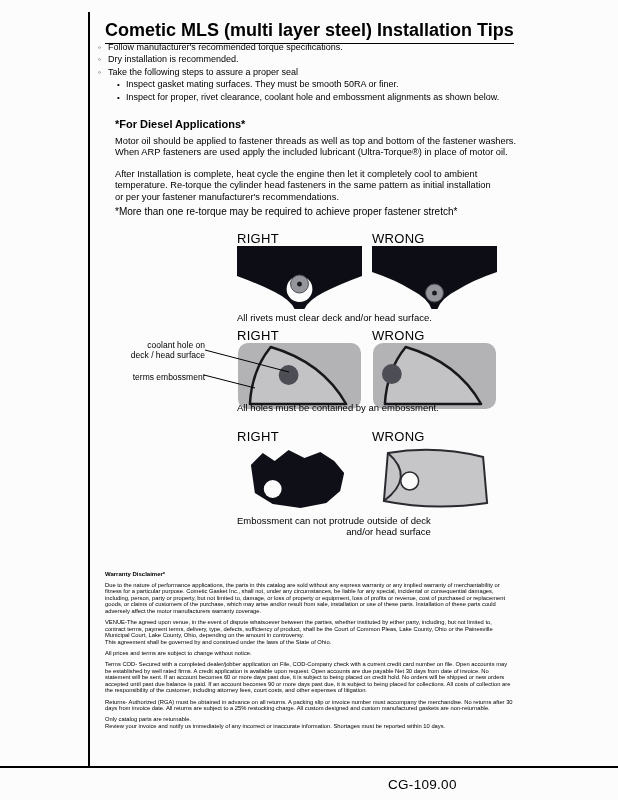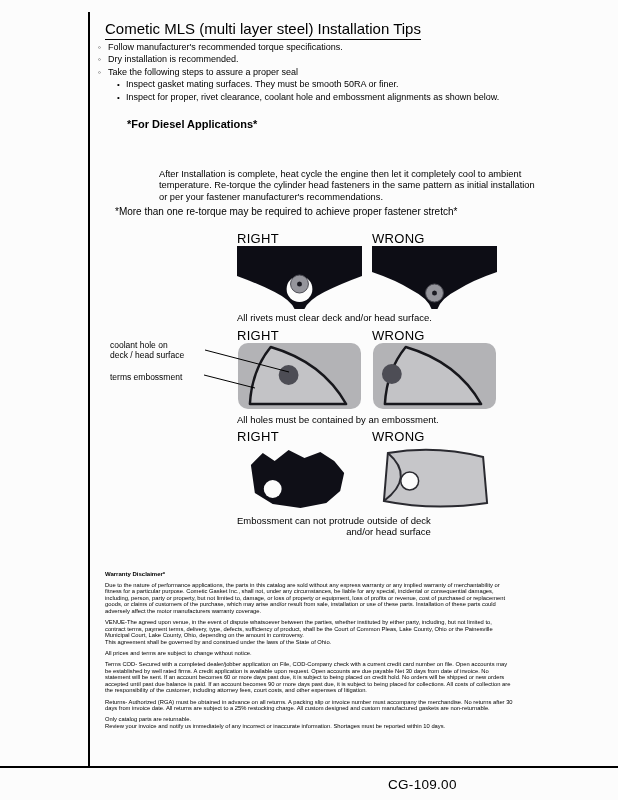--- a/index.html
+++ b/index.html
@@ -2,40 +2,40 @@
 <html><head>
 <meta charset="utf-8">
 <style>
   * { margin:0; padding:0; box-sizing:border-box; }
   html,body { background:#e9e9e9; }
   body { font-family:"Liberation Sans", sans-serif; color:#000; }
   .page { position:relative; width:618px; height:800px; background:#fcfcfc; margin:0 auto; overflow:hidden; }
   .vrule { position:absolute; left:88px; top:12px; width:2px; height:754px; background:#000; }
   .hrule { position:absolute; left:0; top:766px; width:618px; height:2px; background:#000; }
 
-  .title { position:absolute; left:105px; top:20px; font-size:15px; font-weight:normal; border-bottom:1.5px solid #000; padding-bottom:2px; white-space:nowrap; }
+  .title { position:absolute; left:105px; top:20px; font-size:18px; font-weight:bold; border-bottom:1.5px solid #000; padding-bottom:2px; white-space:nowrap; }
 
   .tips { position:absolute; left:98px; top:43px; width:430px; font-size:9px; }
   .tip { display:flex; margin-bottom:2.8px; line-height:9.6px; }
   .tip .mk1 { width:10px; flex:0 0 10px; font-size:8px; }
   .tip .mk2 { width:9px; flex:0 0 9px; font-size:8px; }
   .tip.sub { margin-left:19px; }
 
-  .diesel-h { position:absolute; left:115px; top:118px; font-size:11px; font-weight:bold;margin-left:12px; }
+  .diesel-h { position:absolute; left:115px; top:118px; font-size:11px; font-weight:bold; }
   .pre { white-space:pre-line; }
   .para { position:absolute; left:115px; width:412px; font-size:9.3px; line-height:11.4px; }
   .p1 { top:136px; }
-  .p2 { top:169px;margin-left:44px; }
+  .p2 { top:169px; }
   .note { position:absolute; left:115px; top:206px; font-size:10px; }
 
   .dg-label { position:absolute; width:125px; font-size:13px; letter-spacing:0.3px; }
   .dg { position:absolute; width:125px; }
   .dg svg { width:100%; height:100%; display:block; }
   .dg-caption { position:absolute; left:237px; font-size:9.5px; line-height:11px;text-align:right; }
-  .side-label { position:absolute; width:95px; text-align:left; font-size:8.5px; line-height:10px; }
+  .side-label { position:absolute; width:95px; text-align:right; font-size:8.5px; line-height:10px; }
   .leaders { position:absolute; pointer-events:none; }
 
   .warranty { position:absolute; left:105px; top:571px; width:409px; font-size:5.8px; line-height:6.6px; }
   .w-h { font-weight:bold; margin-bottom:4px; font-size:6px; }
   .w-p { margin-bottom:4.5px; }
 
   .footer-code { position:absolute; left:388px; top:777px; font-size:13.5px; letter-spacing:0.3px; }
 </style>
 </head>
 <body>
@@ -64,20 +64,22 @@
         <span class="mk2">•</span>
         <span>Inspect gasket mating surfaces.  They must be smooth 50RA or finer.</span>
       </div>
     <div class="tip sub">
         <span class="mk2">•</span>
         <span>Inspect for proper, rivet clearance, coolant hole and embossment alignments as shown below.</span>
       </div>
   </div>
 
   <div class="diesel-h">*For Diesel Applications*</div>
+  <div class="para p1 pre">Motor oil should be applied to fastener threads as well as top and bottom of the fastener washers.
+When ARP fasteners are used apply the included lubricant (Ultra-Torque®) in place of motor oil.</div>
   <div class="para p2 pre">After Installation is complete, heat cycle the engine then let it completely cool to ambient
 temperature. Re-torque the cylinder head fasteners in the same pattern as initial installation
 or per your fastener manufacturer's recommendations.</div>
   <div class="note">*More than one re-torque may be required to achieve proper fastener stretch*</div>
 
   <div class="dg-label" style="left:237px;top:231px">RIGHT</div>
   <div class="dg-label" style="left:372px;top:231px">WRONG</div>
 
   <div class="dg" style="left:237px;top:246px;height:63px">
     <svg viewBox="0 0 126 63" preserveAspectRatio="none">
@@ -120,21 +122,21 @@
       <path d="M34,5 Q15,28 13,62 L110,62 Q86,20 34,5 Z" fill="#c3c3c6" stroke="#17171c" stroke-width="2.5" stroke-linejoin="round"></path>
       <circle cx="20" cy="32" r="10" fill="#4d4d55"></circle>
     </svg>
   </div>
 
   <svg class="leaders" style="left:203px;top:344px" width="100" height="52">
     <line x1="2" y1="6" x2="86" y2="28" stroke="#000" stroke-width="1"></line>
     <line x1="1" y1="31" x2="52" y2="44" stroke="#000" stroke-width="1"></line>
   </svg>
 
-  <div class="dg-caption" style="top:414px">All holes must be contained by an embossment.</div>
+  <div class="dg-caption" style="top:402px">All holes must be contained by an embossment.</div>
 
   <div class="dg-label" style="left:237px;top:429px">RIGHT</div>
   <div class="dg-label" style="left:372px;top:429px">WRONG</div>
 
   <div class="dg" style="left:237px;top:443px;height:68px">
     <svg viewBox="0 0 126 68" preserveAspectRatio="none">
       <path d="M14,22 L26,10 L38,18 L52,7 L68,15 L84,9 L98,18 L108,30 L104,48 L90,60 L64,65 L36,61 L18,50 Z" fill="#0f0f17"></path>
       <circle cx="36" cy="46" r="9" fill="#fcfcfc"></circle>
     </svg>
   </div>

